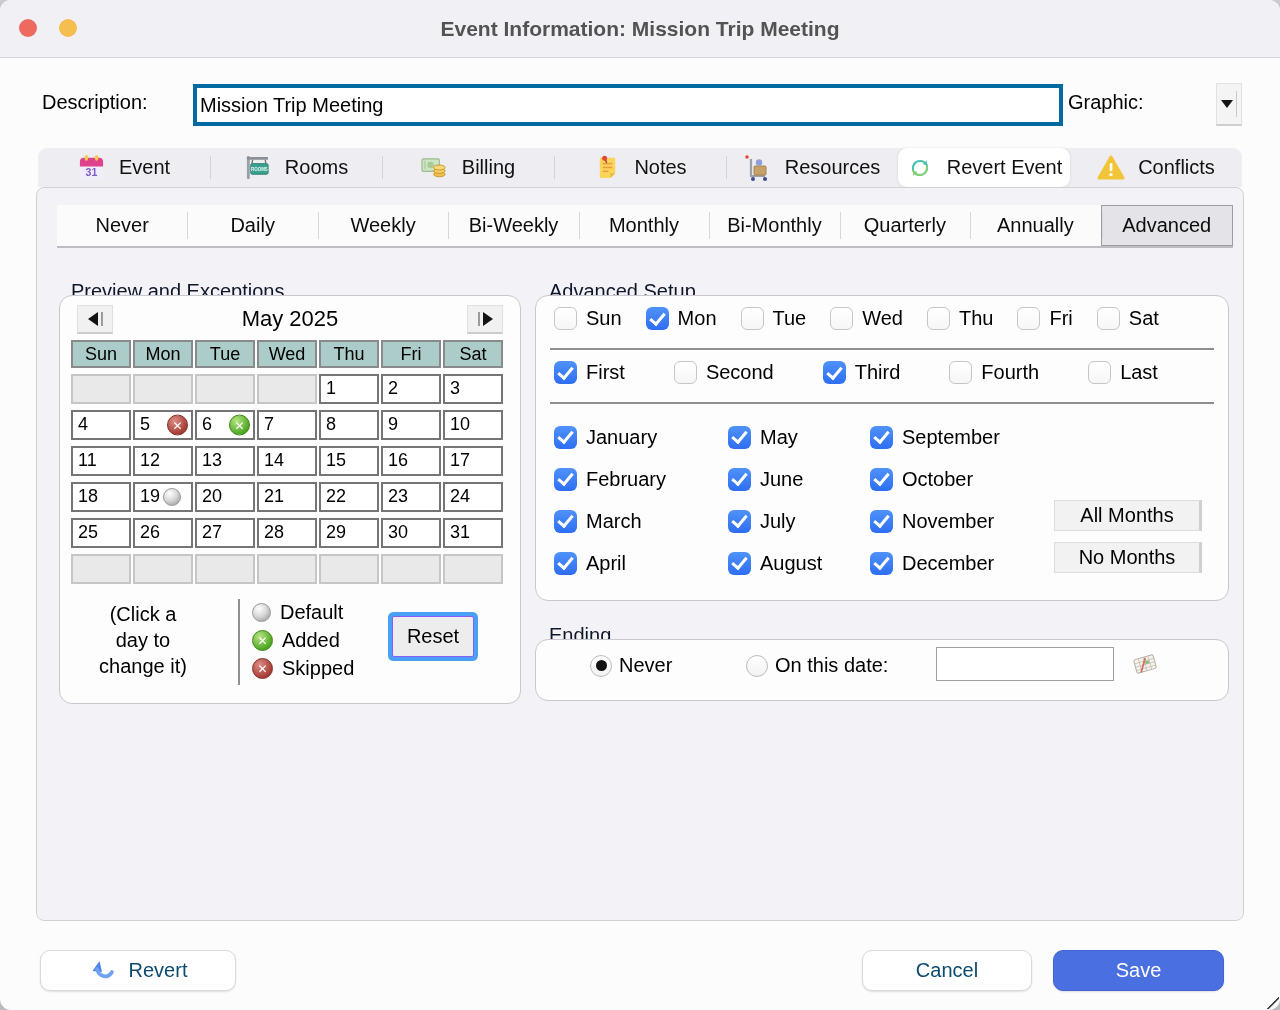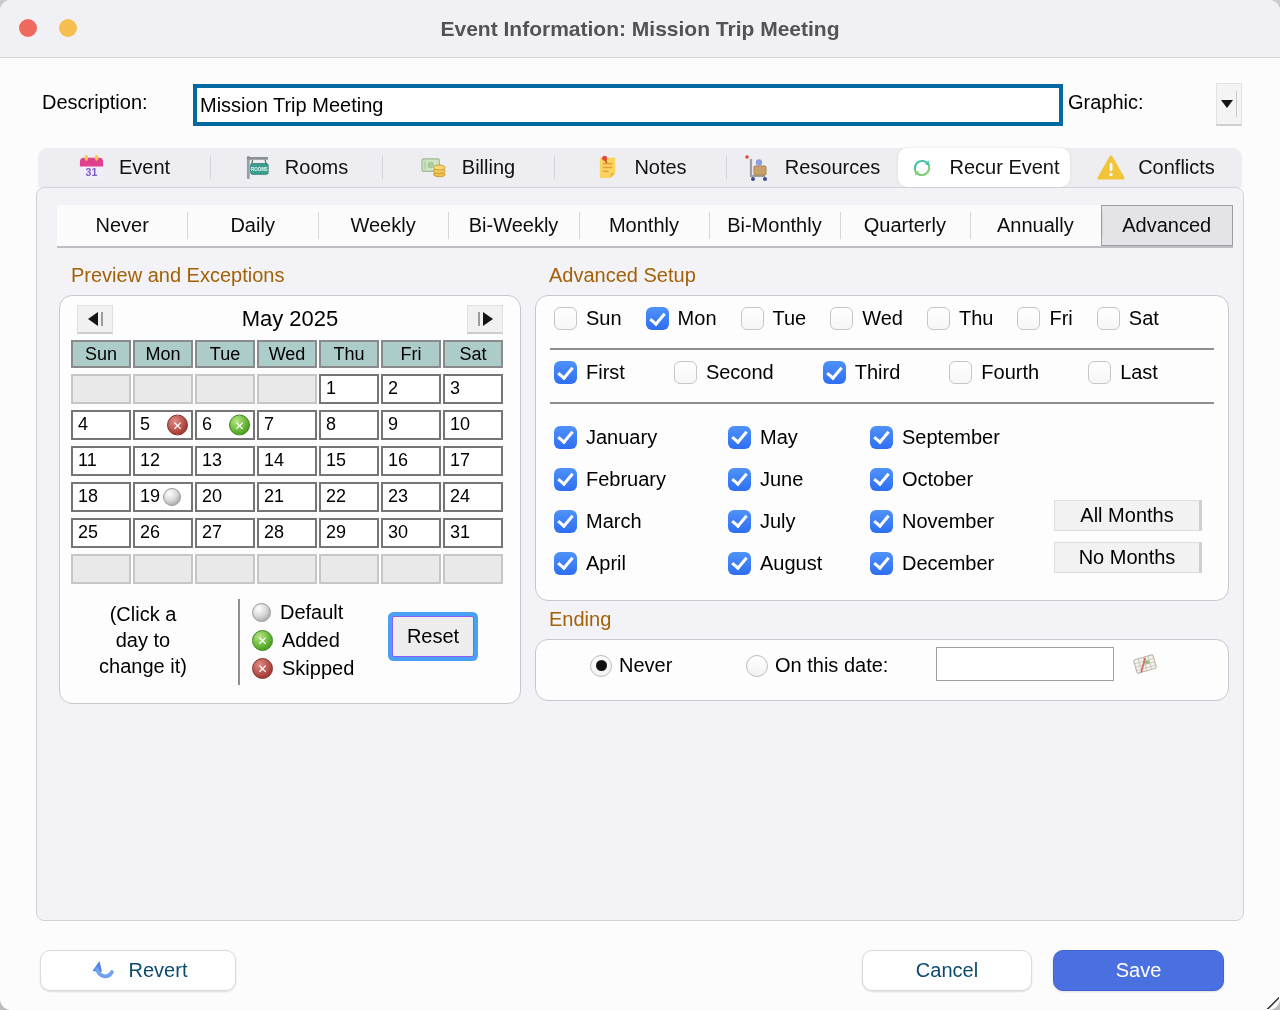--- a/index.html
+++ b/index.html
@@ -41,21 +41,21 @@
 
   
   .subtabs{position:absolute;left:20px;top:17px;width:1176px;height:43px;display:flex;
     background:#fbfbfc;border-bottom:2px solid #bdbcc2;box-sizing:border-box;}
   .subtab{flex:1;display:flex;align-items:center;justify-content:center;font-size:20px;color:#0d0d0d;
     position:relative;box-sizing:border-box;}
   .subtab+.subtab::before{content:"";position:absolute;left:0;top:7px;bottom:7px;width:1px;background:#d7d6db;}
   .subtab.on{background:#e4e3e7;border:1px solid #9d9da2;}
 
   
-  .grouplabel{position:absolute;font-size:20px;color:#a16207;}
+  .grouplabel{position:absolute;font-size:20px;color:#0f172a;margin-top:16px;}
   .groupbox{position:absolute;background:#fdfdfe;border:1px solid #c8c7cd;border-radius:13px;box-sizing:border-box;}
 
   
   #preview-label{left:34px;top:76px;}
   #preview-box{left:22px;top:107px;width:462px;height:409px;}
   .navbtn{position:absolute;top:9px;width:36px;height:29px;background:#f1f1f2;border:1px solid #e0e0e2;
     border-bottom:2px solid #cccccf;display:flex;align-items:center;justify-content:center;gap:3px;}
   .navbtn.prev{left:17px;}
   .navbtn.next{right:17px;}
   .tri-left{width:0;height:0;border-top:7px solid transparent;border-bottom:7px solid transparent;border-right:10px solid #141414;}
@@ -219,21 +219,21 @@
     </div>
     <div class="maintab on">
       <span class="ticon">
         <svg width="30" height="30" viewBox="0 0 30 30" fill="none">
             <path d="M7.5 17c-1-5 2.5-9.5 7.5-9.5 3.4 0 6 1.8 7.3 4.4" stroke="#49c2ae" stroke-width="2.4" stroke-linecap="round"></path>
             <path d="M22.5 13c1 5-2.5 9.5-7.5 9.5-3.4 0-6-1.8-7.3-4.4" stroke="#84cf7c" stroke-width="2.4" stroke-linecap="round"></path>
             <path d="M22.3 7l.3 5.2-4.8-1.4z" fill="#49c2ae"></path>
             <path d="M7.7 23l-.3-5.2 4.8 1.4z" fill="#84cf7c"></path>
           </svg>
       </span>
-      <span class="tlabel">Recur Event</span>
+      <span class="tlabel">Revert Event</span>
     </div>
     <div class="maintab">
       <span class="ticon">
         <svg width="28" height="28" viewBox="0 0 28 28">
             <path d="M14 3 L26 24 H2 Z" fill="#f2c438" stroke="#f2c438" stroke-width="3" stroke-linejoin="round"></path>
             <rect x="12.7" y="9" width="2.7" height="8.2" rx="1.3" fill="#fff"></rect>
             <circle cx="14" cy="20.6" r="1.7" fill="#fff"></circle>
           </svg>
       </span>
       <span class="tlabel">Conflicts</span>

